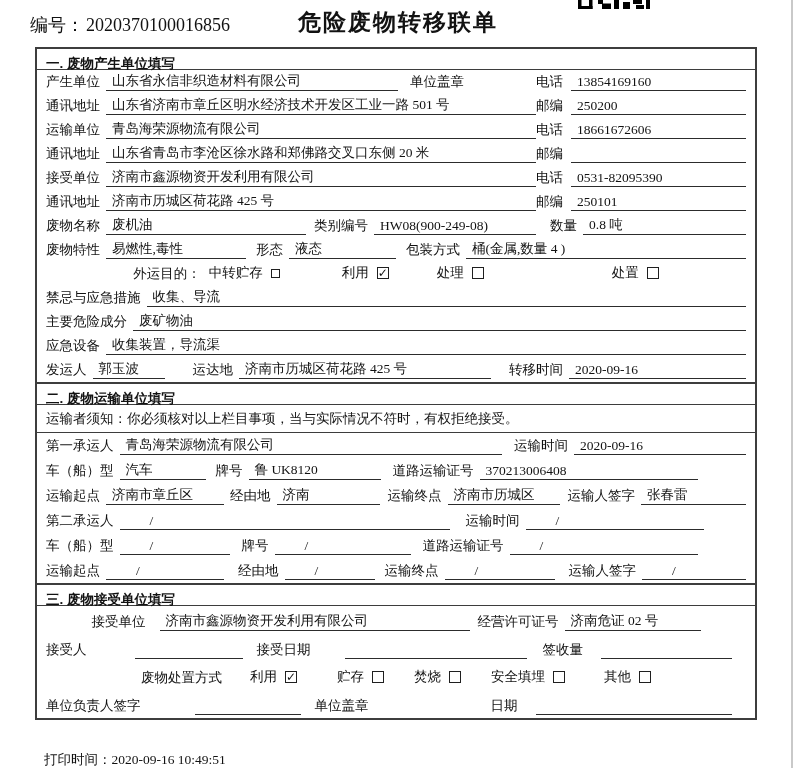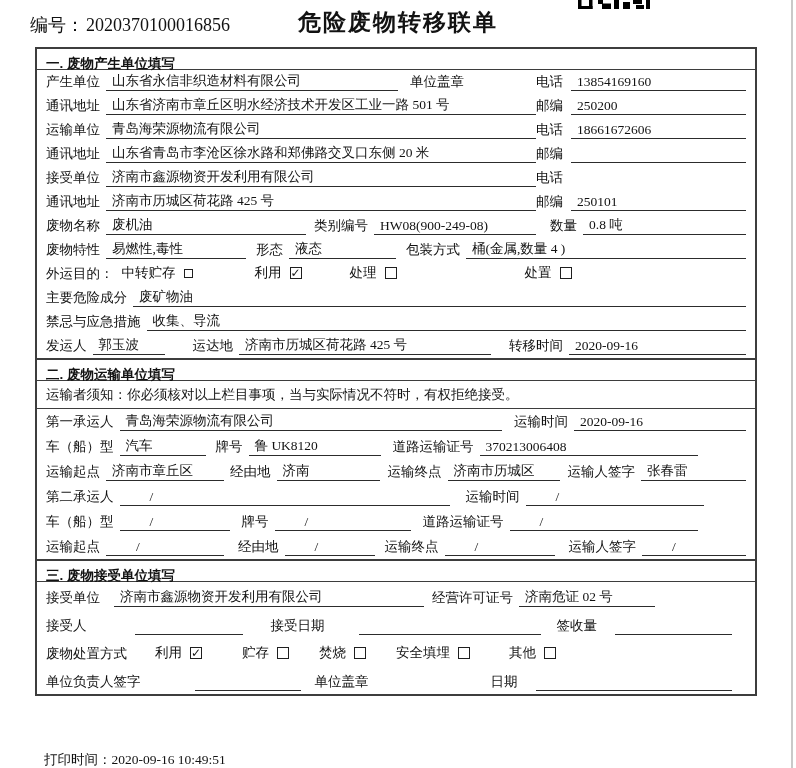--- a/index.html
+++ b/index.html
@@ -17,21 +17,21 @@
 
   .form-box { position:absolute; left:35px; top:47px; width:722px; border:2px solid #3d3d3d; background:#fff; }
 
   .sec-h { height:21px; padding:10px 9px 0; font-size:13.5px; font-weight:bold;
            font-family:"Liberation Sans","DejaVu Sans",sans-serif; border-bottom:1.5px solid #3d3d3d;
            display:flex; align-items:center; }
   .sec-h.mid { border-top:2px solid #3d3d3d; height:23px; }
   .notice { height:28px; padding:0 9px; font-size:13.5px; border-bottom:1.5px solid #3d3d3d;
             display:flex; align-items:center; white-space:nowrap; }
 
-  .row { display:flex; align-items:flex-end; padding:0 9px 3px; font-size:13.5px; }
+  .row { display:flex; align-items:flex-end; padding:0 9px 3px; font-size:13.5px;justify-content:center; }
   .s1 .row { height:24px; }
   .s2 .row { height:25px; }
   .s3 .row { height:28px; }
 
   .l { white-space:nowrap; margin-right:6px; }
   .v { border-bottom:1px solid #2c2c2c; white-space:nowrap; padding:0 4px 0 6px; min-height:16px; }
   .g { flex:1 1 auto; }
   .slash { padding-left:30px; }
 
   .rg { margin-left:auto; width:210px; display:flex; align-items:flex-end; flex:0 0 auto; }
@@ -110,20 +110,21 @@
           <span class="l">邮编</span>
           <span class="v"></span>
         </span>
       </div>
 
       <div class="row">
         <span class="l">接受单位</span>
         <span class="v g">济南市鑫源物资开发利用有限公司</span>
         <span class="rg">
           <span class="l">电话</span>
+          <span class="v">0531-82095390</span>
         </span>
       </div>
 
       <div class="row">
         <span class="l">通讯地址</span>
         <span class="v g">济南市历城区荷花路 425 号</span>
         <span class="rg">
           <span class="l">邮编</span>
           <span class="v">250101</span>
         </span>
@@ -161,29 +162,33 @@
           <span>处理</span>
           <span class="cbx"></span>
         </span>
         <span class="cb" style="margin-left:128px">
           <span>处置</span>
           <span class="cbx"></span>
         </span>
       </div>
 
       <div class="row">
+        <span class="l">禁忌与应急措施</span>
+        <span class="v g">收集、导流</span>
+      </div>
+
+      <div class="row">
         <span class="l">主要危险成分</span>
         <span class="v g">废矿物油</span>
       </div>
 
       <div class="row">
-        <span class="l">禁忌与应急措施</span>
-        <span class="v g">收集、导流</span>
-      </div>
-
+        <span class="l">应急设备</span>
+        <span class="v g">收集装置，导流渠</span>
+      </div>
 
       <div class="row">
         <span class="l">发运人</span>
         <span class="v" style="width:72px">郭玉波</span>
         <span class="l" style="margin-left:28px">运达地</span>
         <span class="v" style="width:252px">济南市历城区荷花路 425 号</span>
         <span class="l" style="margin-left:18px">转移时间</span>
         <span class="v g">2020-09-16</span>
       </div>
     </div>
@@ -253,21 +258,21 @@
       <div class="row">
         <span class="l">接受单位</span>
         <span class="v" style="width:310px;margin-left:8px">济南市鑫源物资开发利用有限公司</span>
         <span class="l" style="margin-left:8px">经营许可证号</span>
         <span class="v" style="width:136px">济南危证 02 号</span>
       </div>
 
       <div class="row">
         <span class="l">接受人</span>
         <span class="v" style="width:108px;margin-left:42px"></span>
-        <span class="l" style="margin-left:28px">接受日期</span>
+        <span class="l" style="margin-left:14px">接受日期</span>
         <span class="v" style="width:182px;margin-left:28px"></span>
         <span class="l" style="margin-left:16px">签收量</span>
         <span class="v g" style="margin-left:12px;margin-right:14px"></span>
       </div>
 
       <div class="row">
         <span class="l">废物处置方式</span>
         <span class="cb" style="margin-left:22px">
           <span>利用</span>
           <span class="cbx">✓</span>

